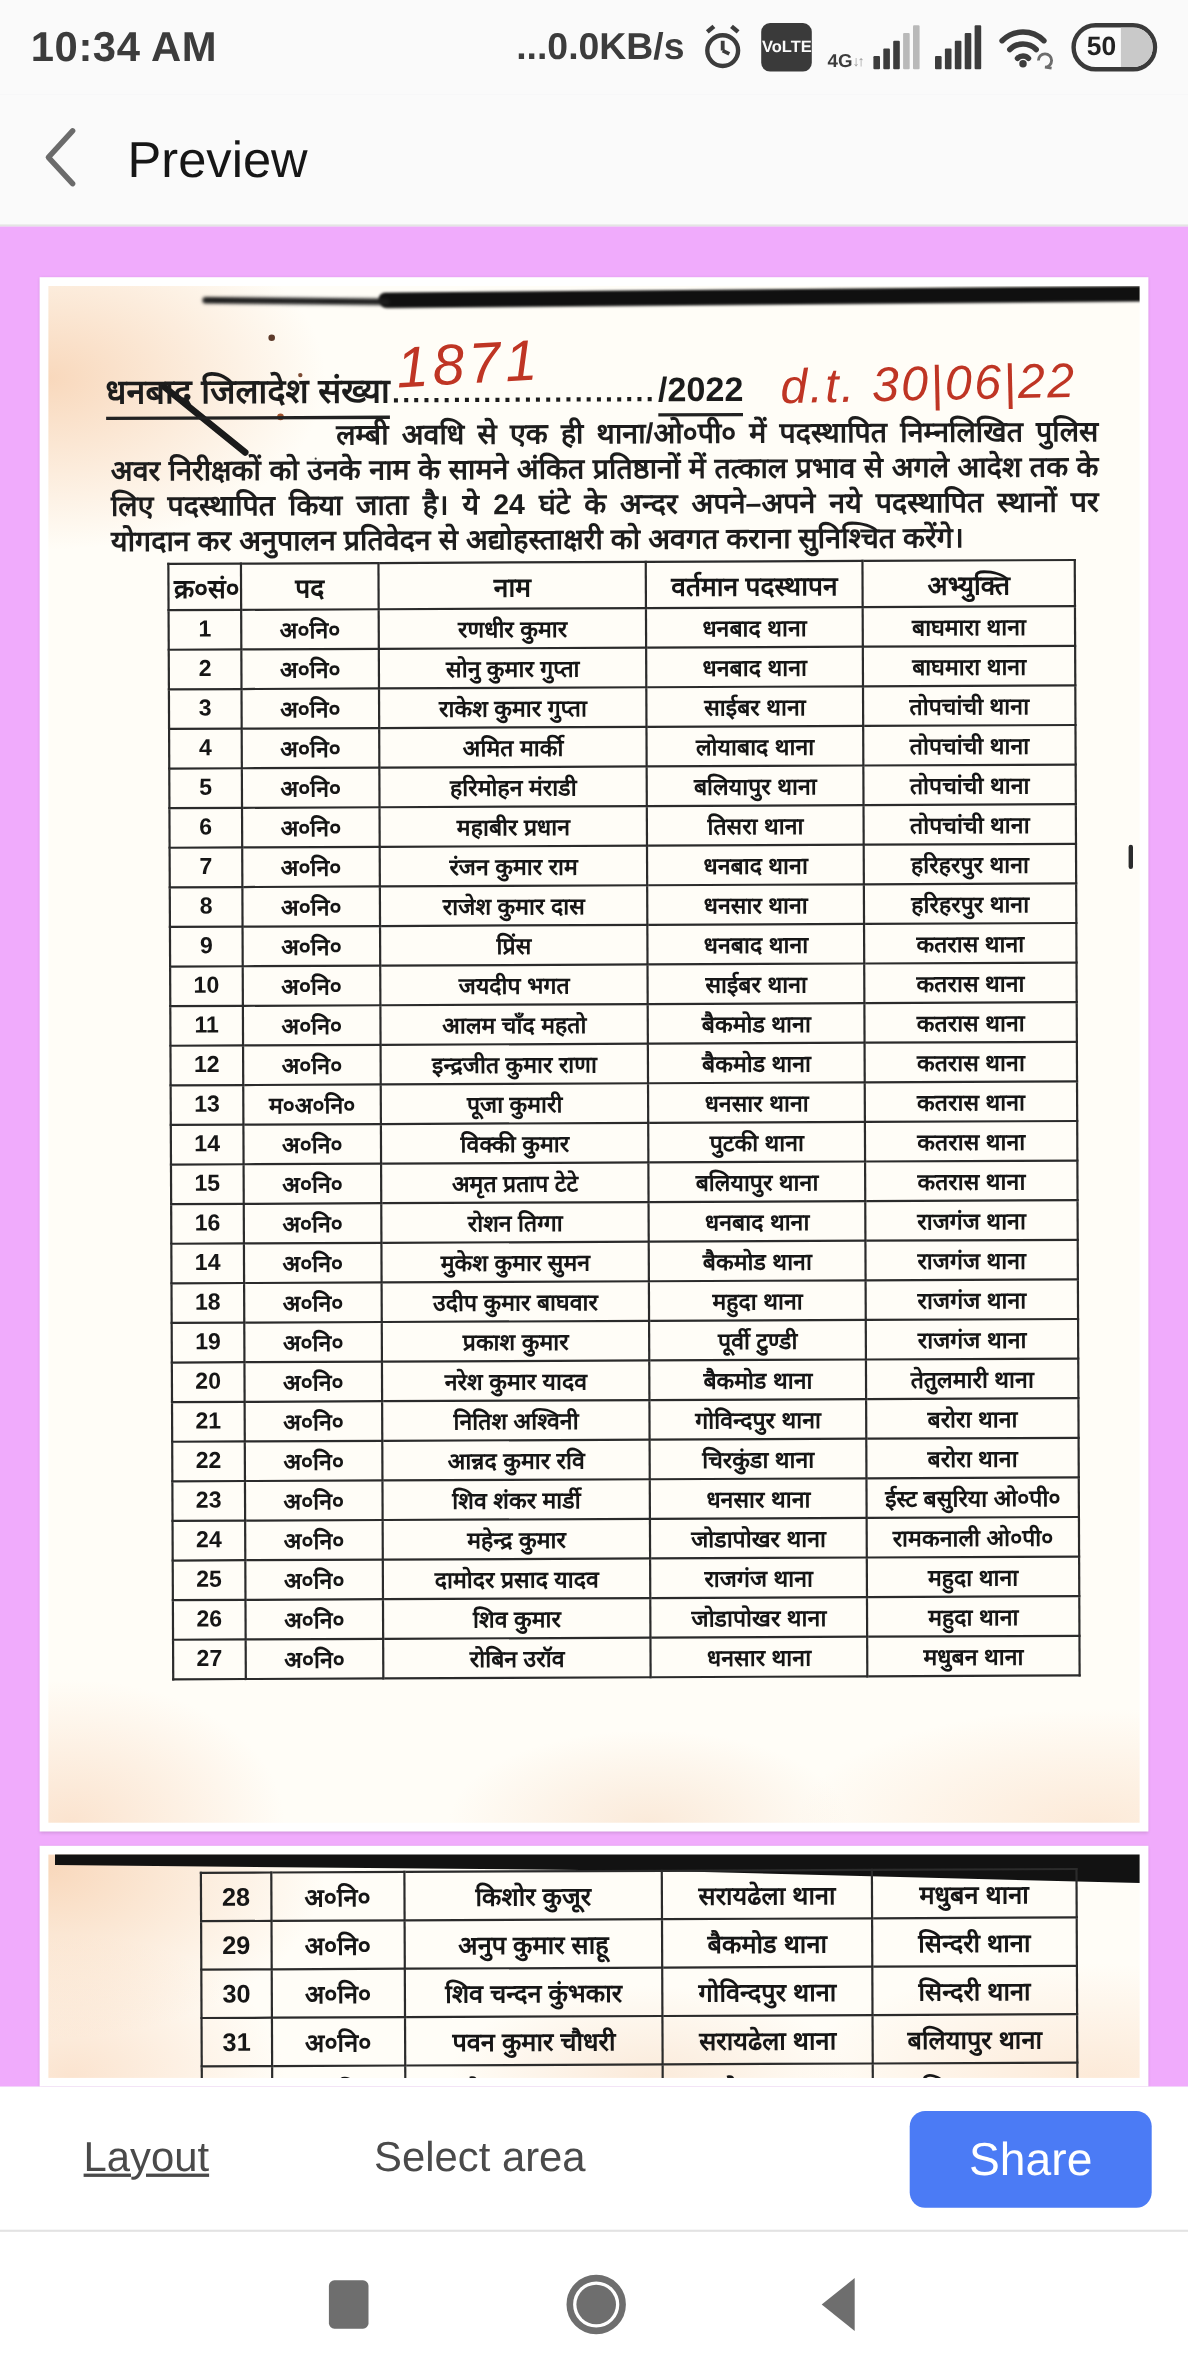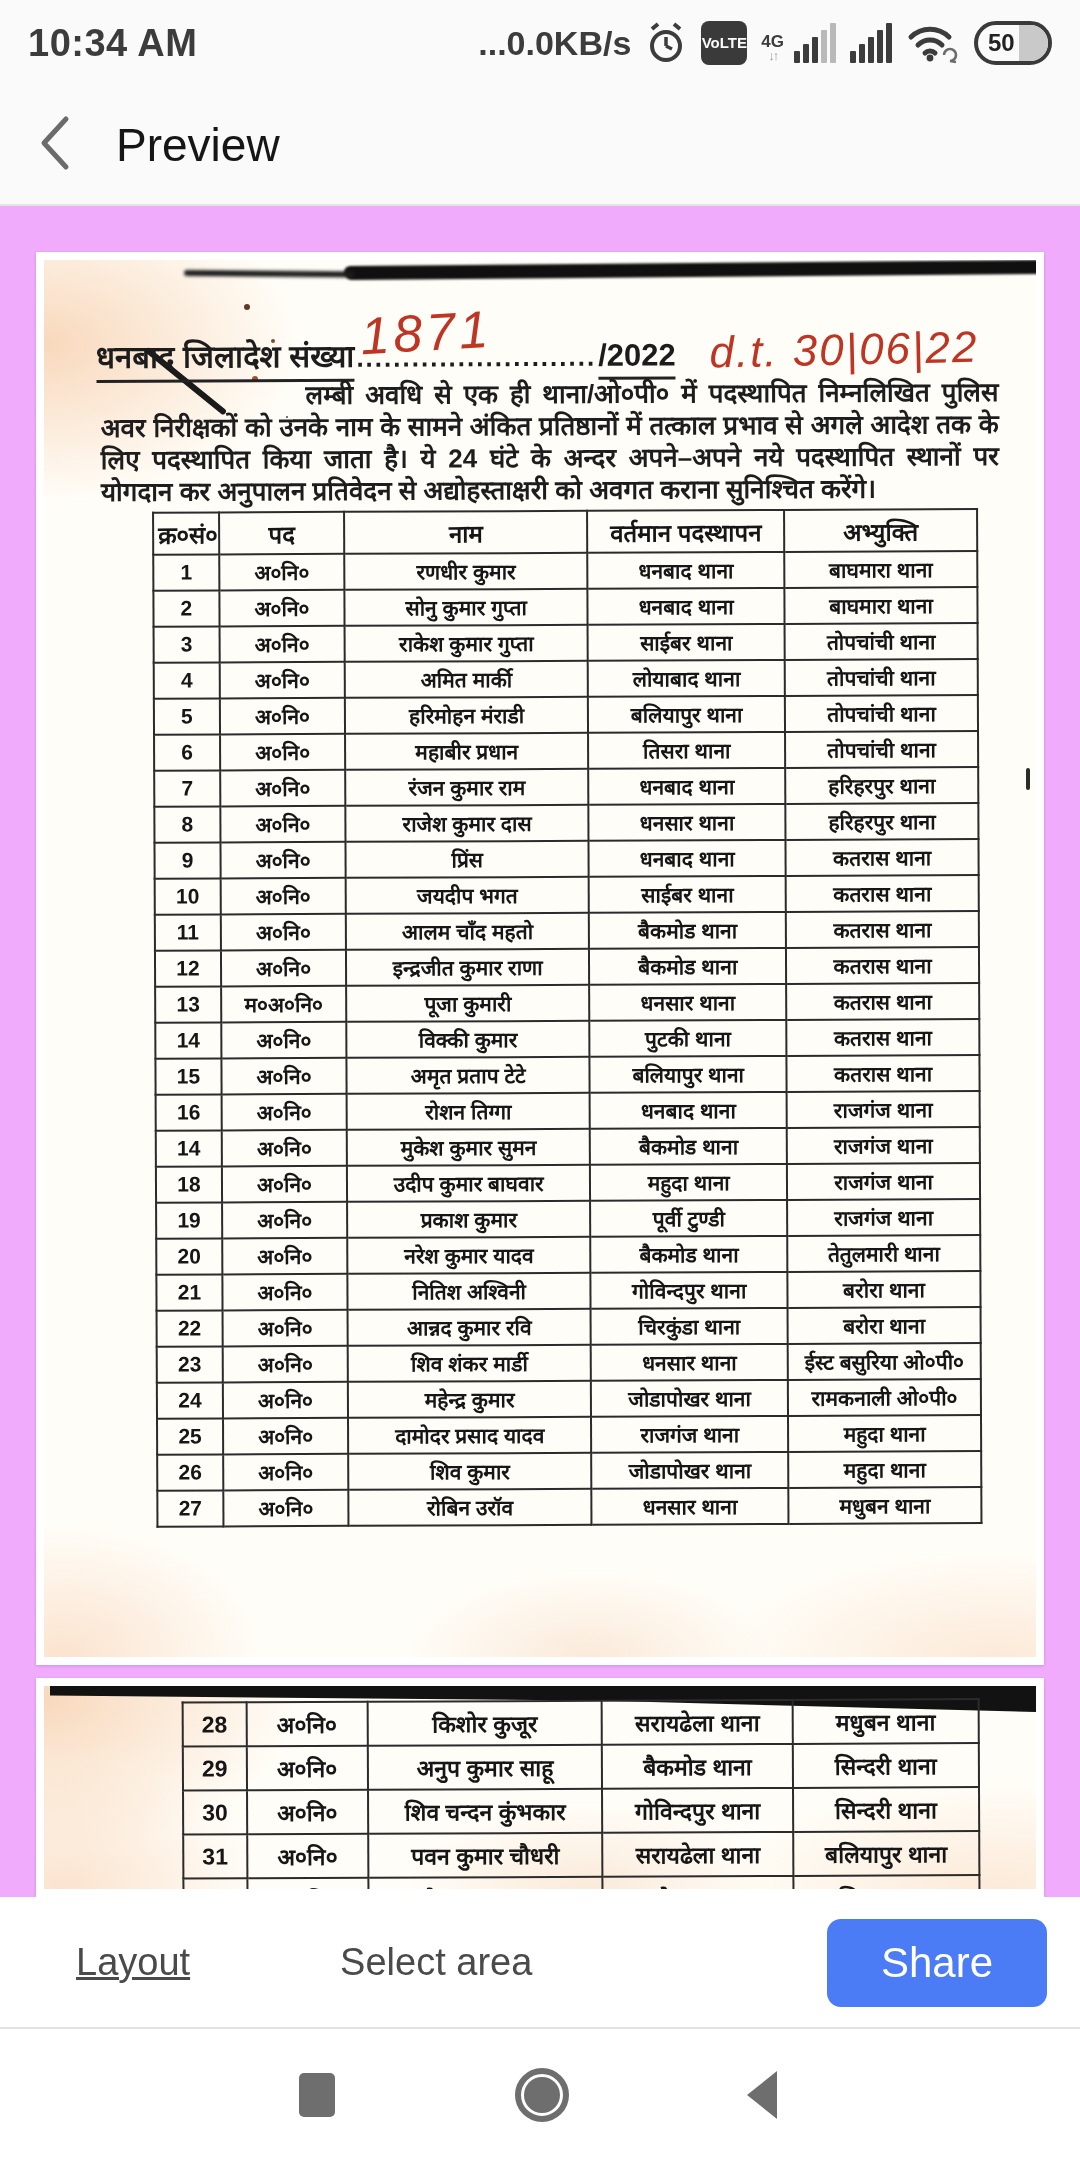--- a/index.html
+++ b/index.html
@@ -16,21 +16,21 @@
     padding:0 28px;box-sizing:border-box;color:#3c3c3c;
   }
   .sb-time{font-size:38px;font-weight:700;letter-spacing:.5px;}
   .sb-right{display:flex;align-items:center;gap:14px;}
   .sb-speed{font-size:34px;font-weight:700;color:#3c3c3c;}
   .sb-ic{display:inline-flex;align-items:flex-end;}
   .volte{width:46px;height:44px;background:#3a3a3a;border-radius:8px;color:#fafafa;
     display:flex;align-items:center;justify-content:center;
     font-size:15px;font-weight:700;line-height:16px;}
   .sig{display:flex;align-items:flex-end;gap:10px;}
-  .sig-meta{display:flex;flex-direction:column;align-items:center;line-height:14px;}
+  .sig-meta{display:flex;flex-direction:row;align-items:center;line-height:14px;}
   .sig-4g{font-size:17px;font-weight:700;color:#3c3c3c;}
   .sig-arrows{font-size:13px;color:#9a9a9a;letter-spacing:-2px;}
   .bars{display:flex;align-items:flex-end;gap:3px;}
   .bars i{display:block;width:6px;background:#3c3c3c;border-radius:1px;}
   .bars i.dim{background:#b9b9b9;}
   .battery{position:relative;width:78px;height:44px;border:4px solid #3a3a3a;border-radius:22px;
     box-sizing:border-box;display:flex;align-items:center;overflow:hidden;background:#fafafa;}
   .battery .fill{position:absolute;right:0;top:0;bottom:0;width:42%;background:#c9c9c9;}
   .battery .pct{position:relative;z-index:2;font-size:24px;font-weight:700;color:#222;padding-left:10px;}
   

